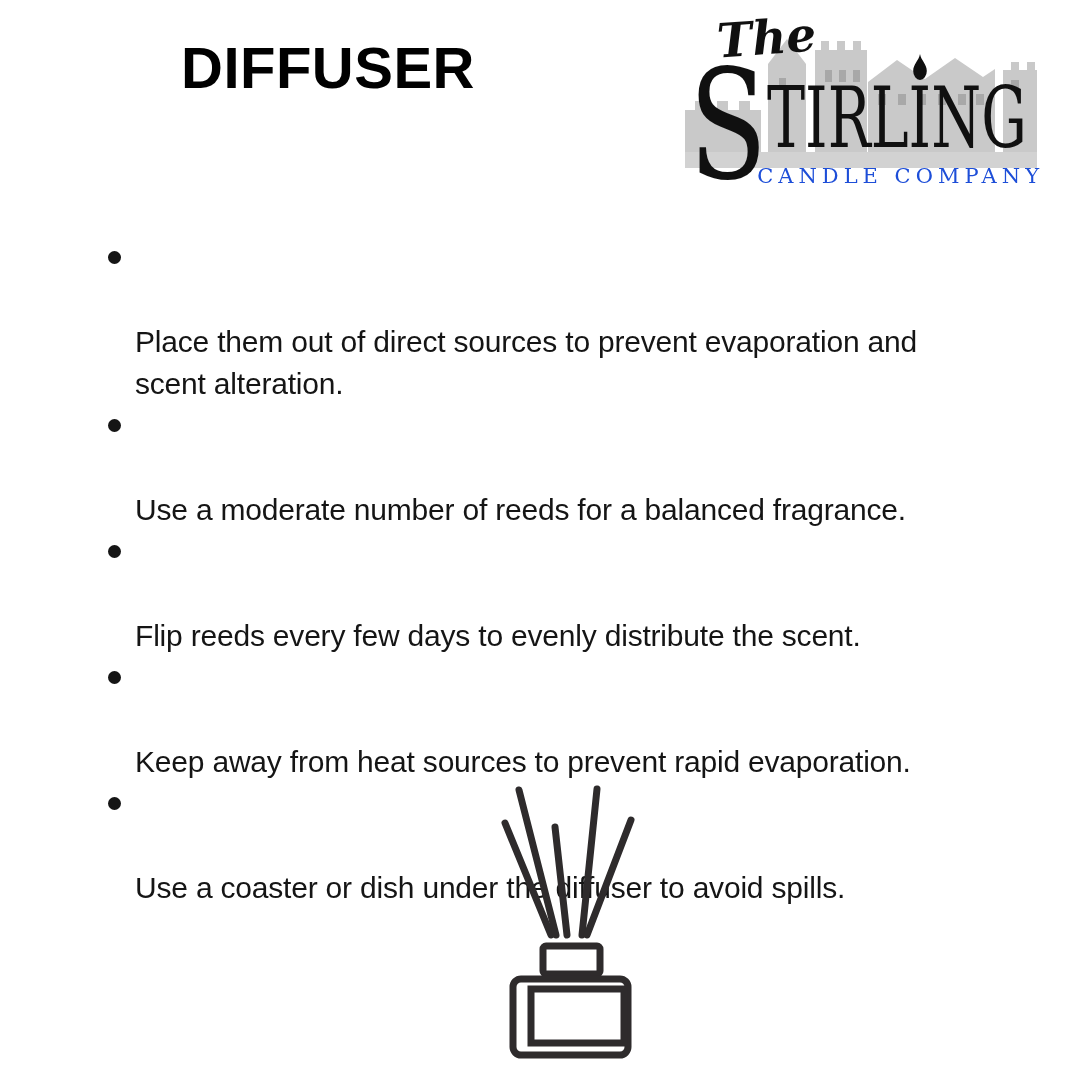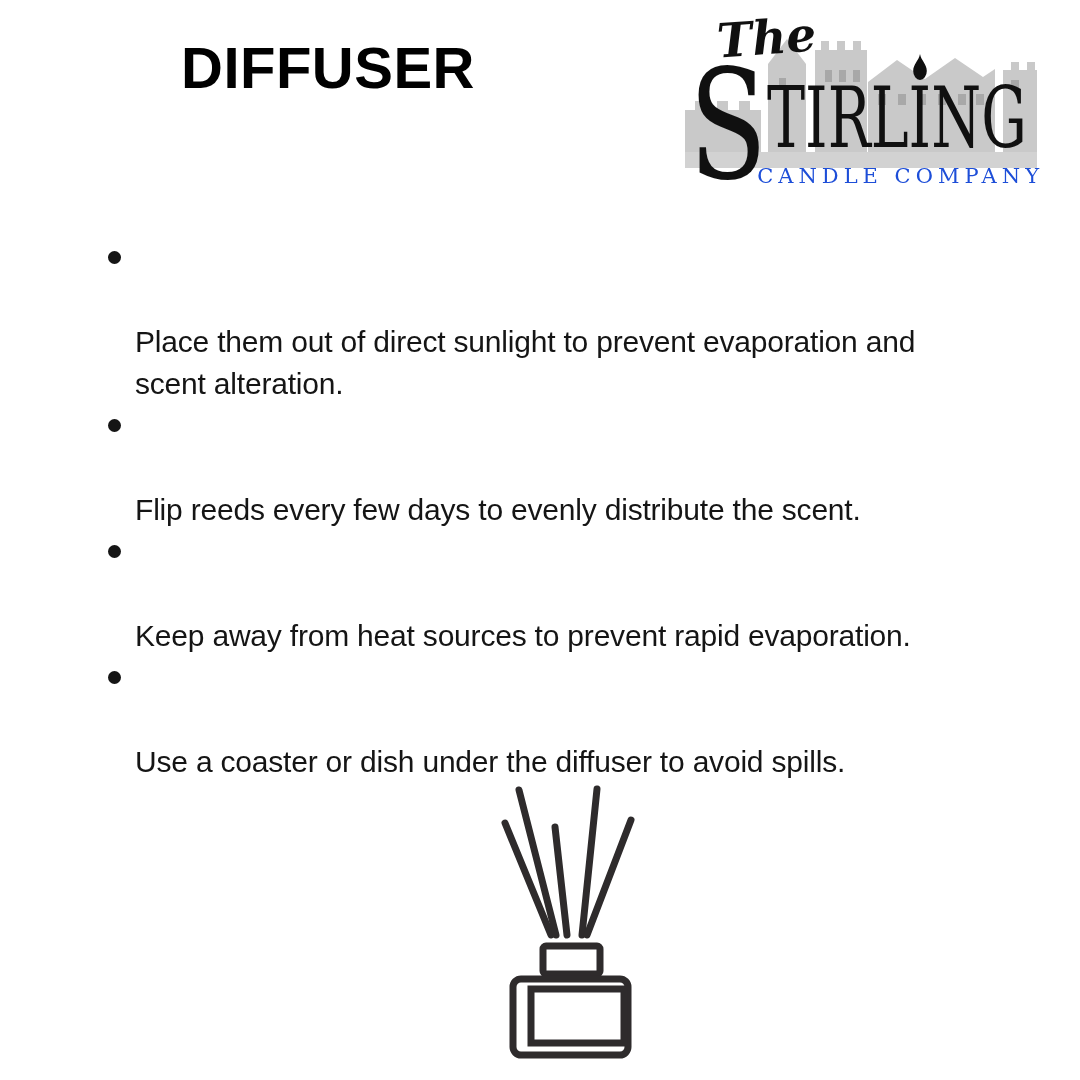--- a/index.html
+++ b/index.html
@@ -100,22 +100,26 @@
     <div class="logo-s">S</div>
     <div class="logo-name"><span>TIRL</span><span class="i-flame"><svg class="flame" width="24" height="26" viewBox="0 0 24 26">
             <path d="M12 0 C14 7 22 10 22 17 A10 9 0 0 1 2 17 C2 10 10 7 12 0 Z" fill="#101010"></path>
           </svg><span>I</span></span><span>NG</span></div>
     <div class="logo-subtitle">CANDLE COMPANY</div>
   </div>
 
   <ul class="care-list">
       <li class="care-item">
     <span class="bullet-dot"></span>
-    <span>Place them out of direct sunlight to prevent evaporation and
+    <span>Place them out of direct sources to prevent evaporation and
 scent alteration.</span>
+  </li>
+      <li class="care-item">
+    <span class="bullet-dot"></span>
+    <span>Use a moderate number of reeds for a balanced fragrance.</span>
   </li>
       <li class="care-item">
     <span class="bullet-dot"></span>
     <span>Flip reeds every few days to evenly distribute the scent.</span>
   </li>
       <li class="care-item">
     <span class="bullet-dot"></span>
     <span>Keep away from heat sources to prevent rapid evaporation.</span>
   </li>
       <li class="care-item">

